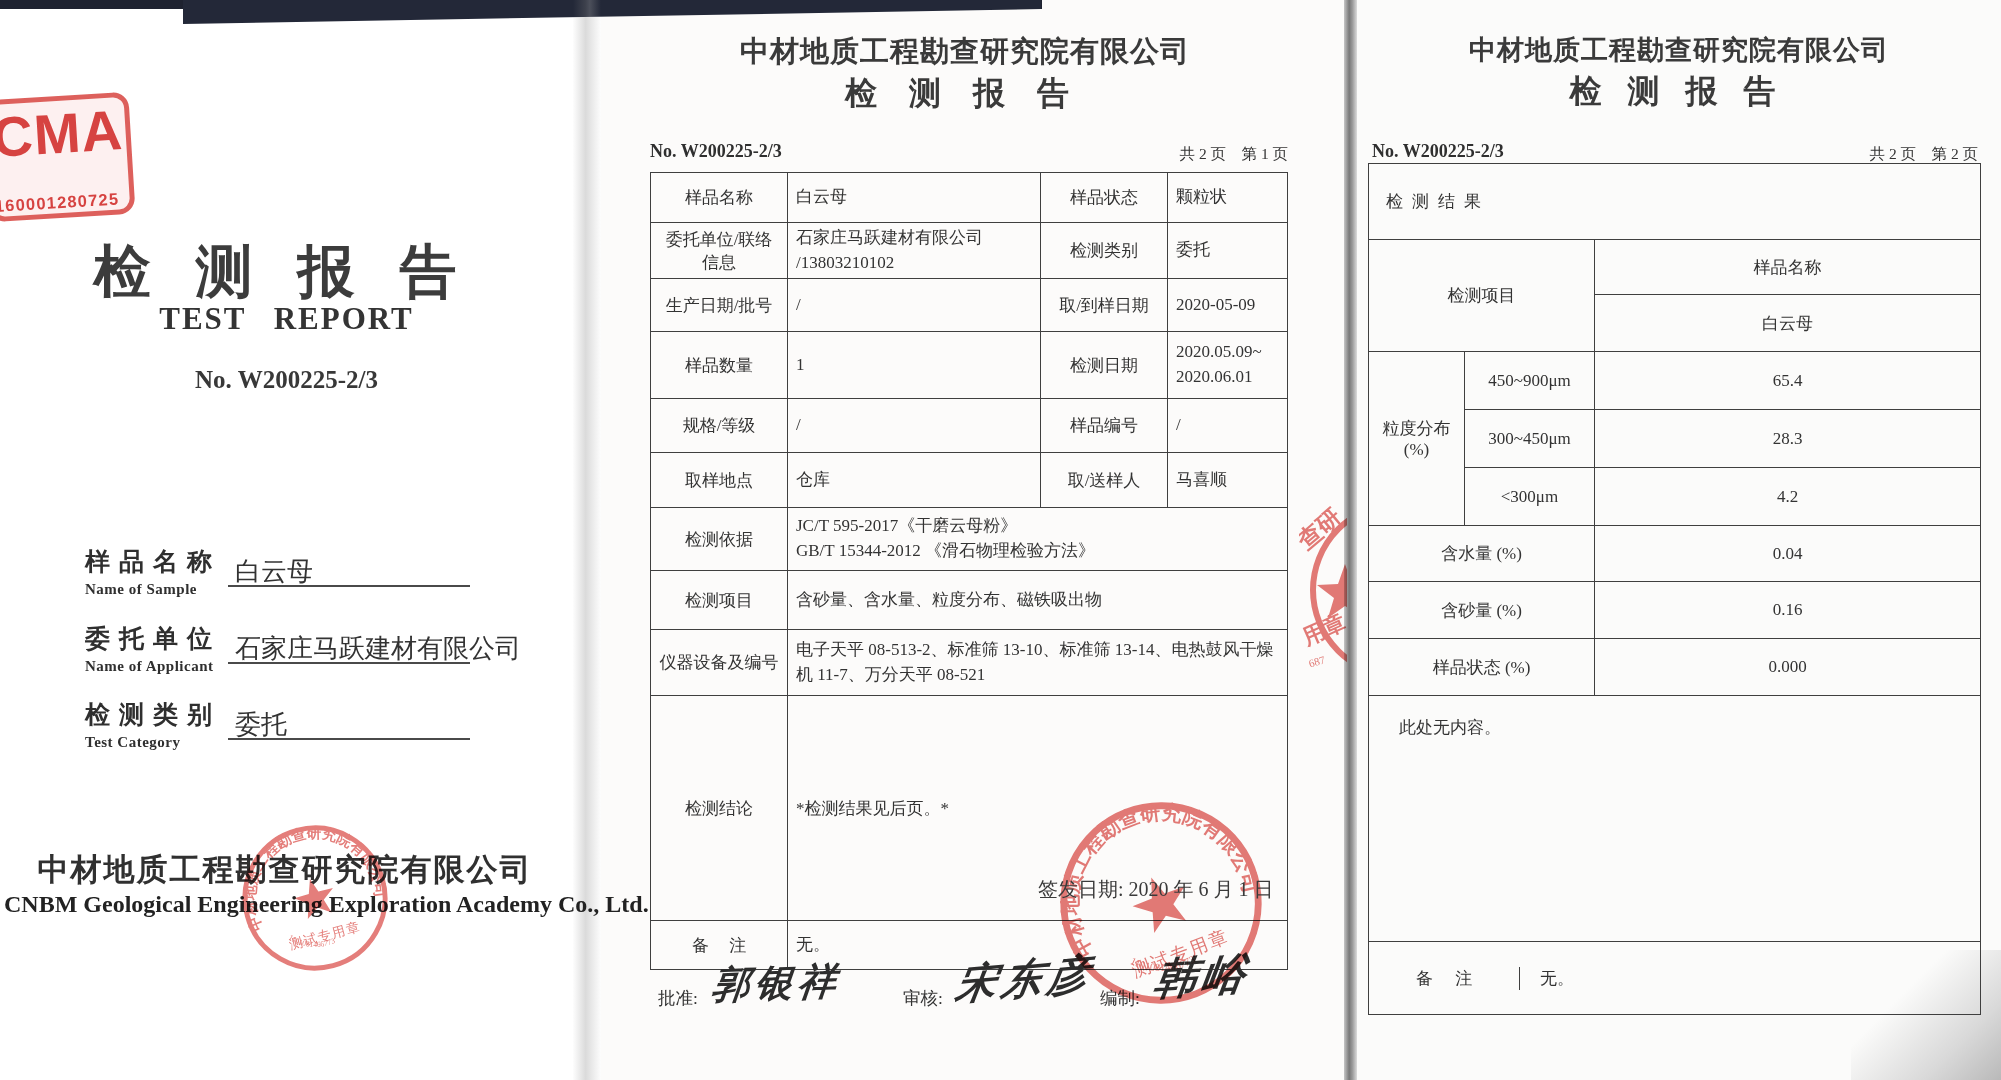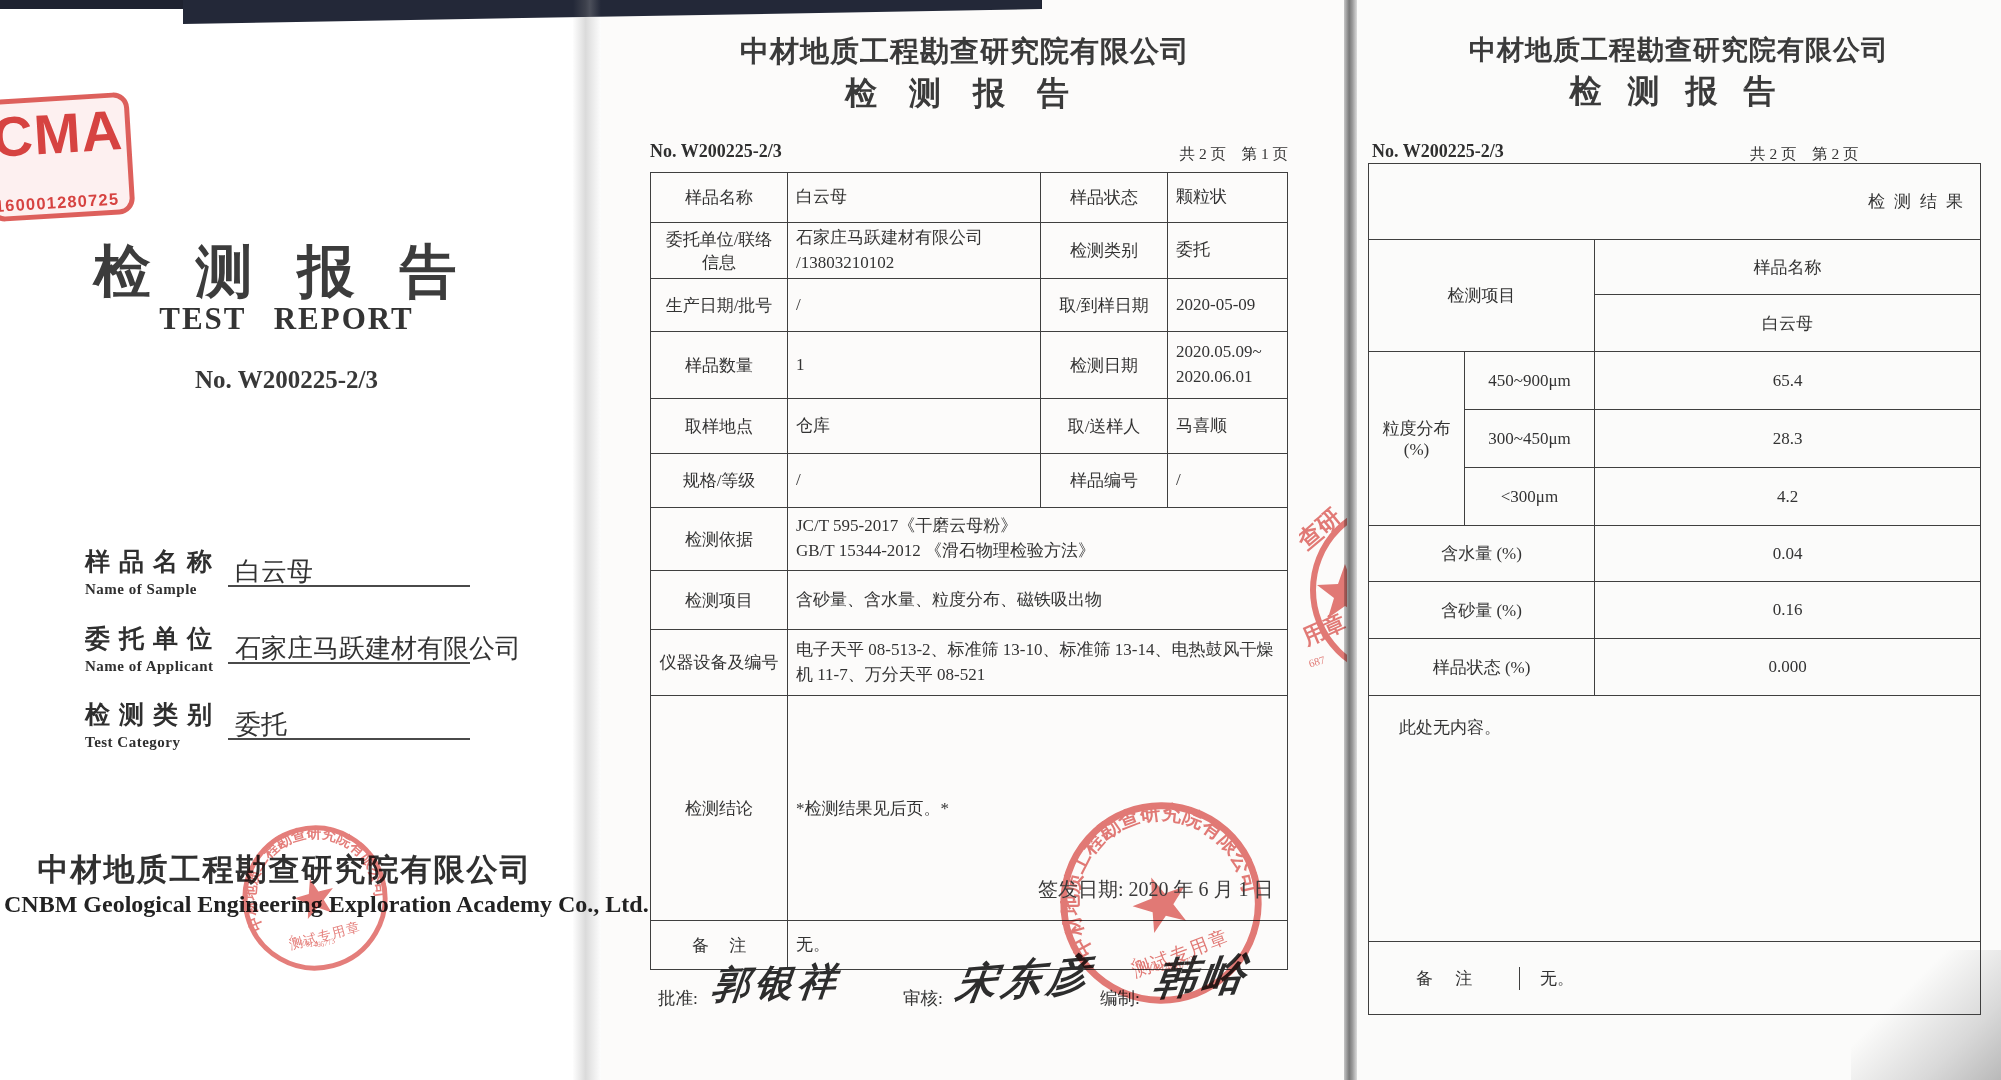--- a/index.html
+++ b/index.html
@@ -56,21 +56,21 @@
   table.t td{border:1.6px solid #3f3f3f;font-size:17px;color:#333;padding:0 8px;
              overflow:hidden;vertical-align:middle;}
   td.lc{text-align:center;padding:0 4px;}
   td.vc{text-align:left;padding-left:14px;white-space:pre-line;line-height:1.45;}
   td.topcell{vertical-align:top;text-align:left;padding-top:12px;padding-left:32px;font-family:Liberation Serif, serif;}
   .rm-cell{padding:0 !important;}
   .rm-wrap{display:flex;height:100%;align-items:stretch;}
   .rm-l{border-right:1.6px solid #3f3f3f;display:flex;align-items:center;justify-content:center;
         letter-spacing:9px;text-indent:9px;}
   .rm-r{flex:1;display:flex;align-items:center;padding-left:20px;}
-  .res-head{text-align:right;font-size:18px;letter-spacing:9px;text-indent:9px;font-family:Liberation Serif, serif;}
+  .res-head{text-align:left;font-size:18px;letter-spacing:9px;text-indent:9px;font-family:Liberation Serif, serif;}
   td.cv{text-align:center;}
   
   .sig-label{position:absolute;font-size:17.5px;color:#333;}
   .sig{position:absolute;font-style:italic;font-weight:600;color:#2d2d2d;
        letter-spacing:5px;white-space:nowrap;}
   .issue{position:absolute;left:1038px;top:876px;font-size:20px;color:#3a3a3a;z-index:6;}
 </style>
 </head>
 <body>
 
@@ -166,31 +166,31 @@
       <td class="lc">取/到样日期</td>
       <td class="vc">2020-05-09</td>
     </tr>
     <tr style="height:67px">
       <td class="lc">样品数量</td>
       <td class="vc">1</td>
       <td class="lc">检测日期</td>
       <td class="vc">2020.05.09~
 2020.06.01</td>
     </tr>
+    <tr style="height:54px">
+      <td class="lc">规格/等级</td>
+      <td class="vc">/</td>
+      <td class="lc">样品编号</td>
+      <td class="vc">/</td>
+    </tr>
     <tr style="height:55px">
       <td class="lc">取样地点</td>
       <td class="vc">仓库</td>
       <td class="lc">取/送样人</td>
       <td class="vc">马喜顺</td>
-    </tr>
-    <tr style="height:54px">
-      <td class="lc">规格/等级</td>
-      <td class="vc">/</td>
-      <td class="lc">样品编号</td>
-      <td class="vc">/</td>
     </tr>
     <tr style="height:63px">
       <td class="lc">检测依据</td>
       <td class="vc" colspan="3">JC/T 595-2017《干磨云母粉》
 GB/T 15344-2012 《滑石物理检验方法》</td>
     </tr>
     <tr style="height:59px">
       <td class="lc">检测项目</td>
       <td class="vc" colspan="3">含砂量、含水量、粒度分布、磁铁吸出物</td>
     </tr>
@@ -240,21 +240,21 @@
       <text x="2" y="46" font-size="24" fill="currentColor" font-weight="600" transform="rotate(-40 8 40)">查研</text>
       <polygon fill="currentColor" points="46,62 39,82 18,83 35,96 29,116 46,104 64,116 58,96 75,83 53,82"></polygon>
       <text x="6" y="142" font-size="22" fill="currentColor" font-weight="600" transform="rotate(-24 10 138)">用章</text>
       <text x="10" y="165" font-size="11" fill="currentColor" transform="rotate(-16 12 162)">687</text>
     </svg>
   </div>
 
   <div class="abs pg-org" style="left:1357px;top:32px;width:644px;font-size:27px;">中材地质工程勘查研究院有限公司</div>
   <div class="abs pg-title" style="left:1357px;top:70px;width:644px;letter-spacing:26px;text-indent:13px;">检测报告</div>
   <div class="abs no-txt" style="left:1372px;top:141px;">No. W200225-2/3</div>
-  <div class="abs pcount" style="left:1750px;top:144px;width:228px;text-align:left;">共 2 页　第 2 页</div>
+  <div class="abs pcount" style="left:1750px;top:144px;width:228px;text-align:right;">共 2 页　第 2 页</div>
 
   <table class="t" style="left:1368px;top:163px;width:612px;">
     <colgroup>
         <col style="width:96px">
         <col style="width:130px">
         <col style="width:386px">
       </colgroup>
     <tbody>
         <tr style="height:76px">
       <td colspan="3" class="res-head">检测结果</td>

